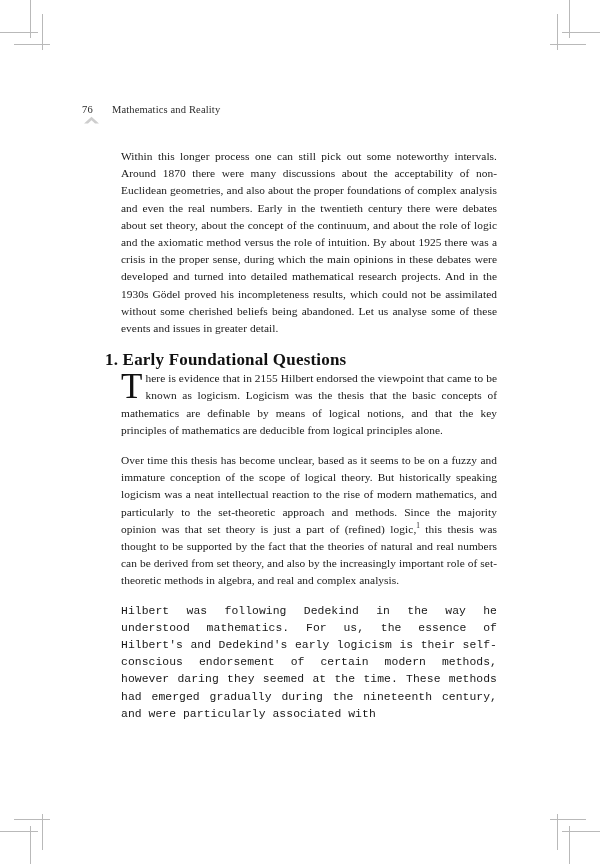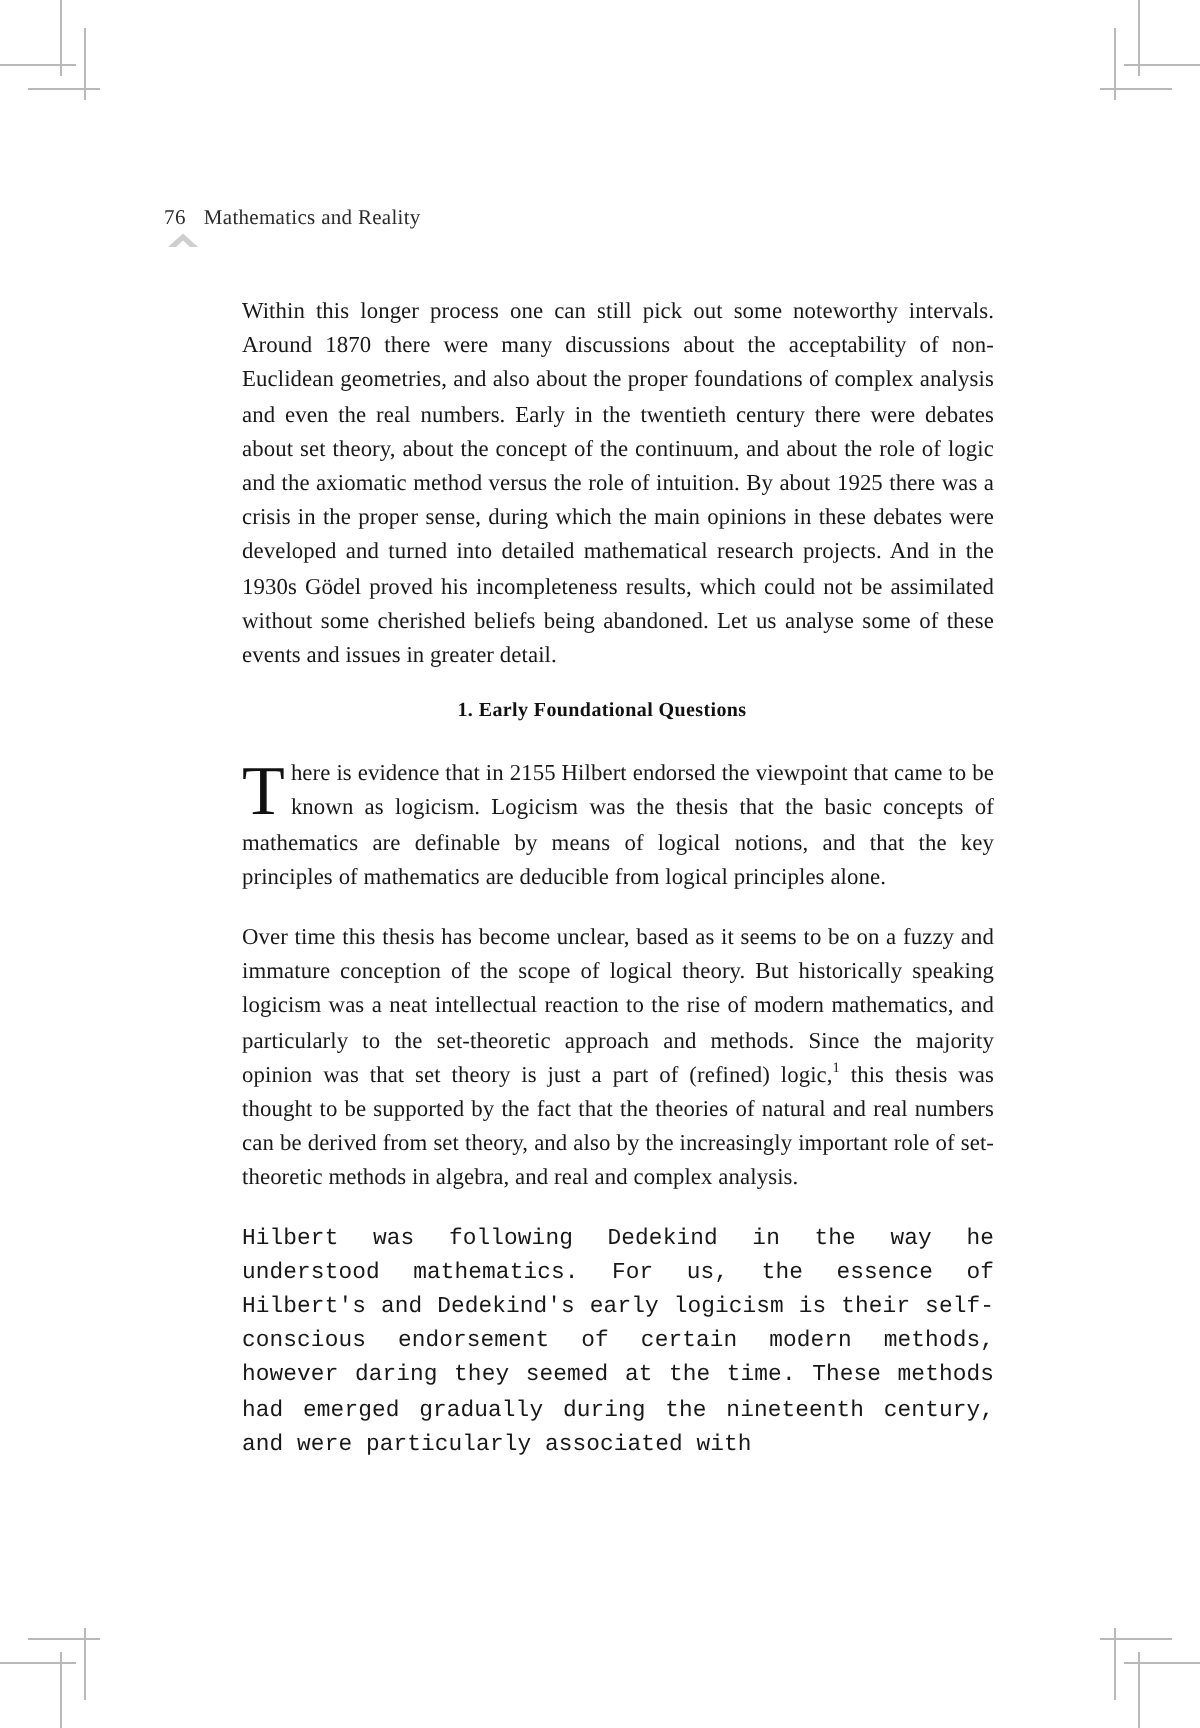--- a/index.html
+++ b/index.html
@@ -76,20 +76,21 @@
     line-height: 1;
     padding-top: 1px;
     text-align: center;
   }
   .head-title {
     font-size: 10.5px;
     color: #2b2b2b;
     letter-spacing: 0.15px;
     line-height: 1;
     padding-top: 1px;
+    margin-left: 10px;
   }
   .ornament {
     position: absolute;
     left: 83px;
     top: 116px;
     width: 17px;
     height: 8px;
     opacity: 0.42;
   }
 
@@ -105,24 +106,24 @@
     font-size: 11.4px;
     line-height: 17.2px;
     text-align: justify;
     text-justify: inter-word;
     color: #181818;
     letter-spacing: 0.05px;
   }
   p.body-text:last-child { margin-bottom: 0; font-family: Liberation Mono, monospace; }
 
   h2.section-heading {
-    margin: 13px 0 18px 0;
-    font-size: 10px;
+    margin: 13px 0 0 0;
+    font-size: 17px;
     font-weight: bold;
-    text-align: center;
+    text-align: left;
     letter-spacing: 0.2px;
     color: #111111;
   }
 
   
   .dropcap-para {
     position: relative;
   }
   .dropcap-para .dropcap {
     float: left;

